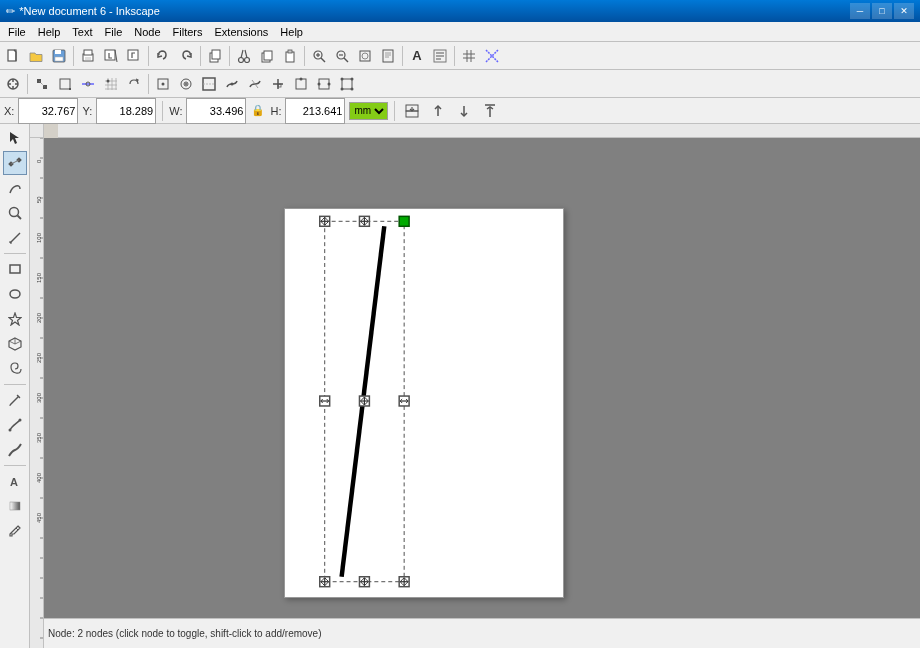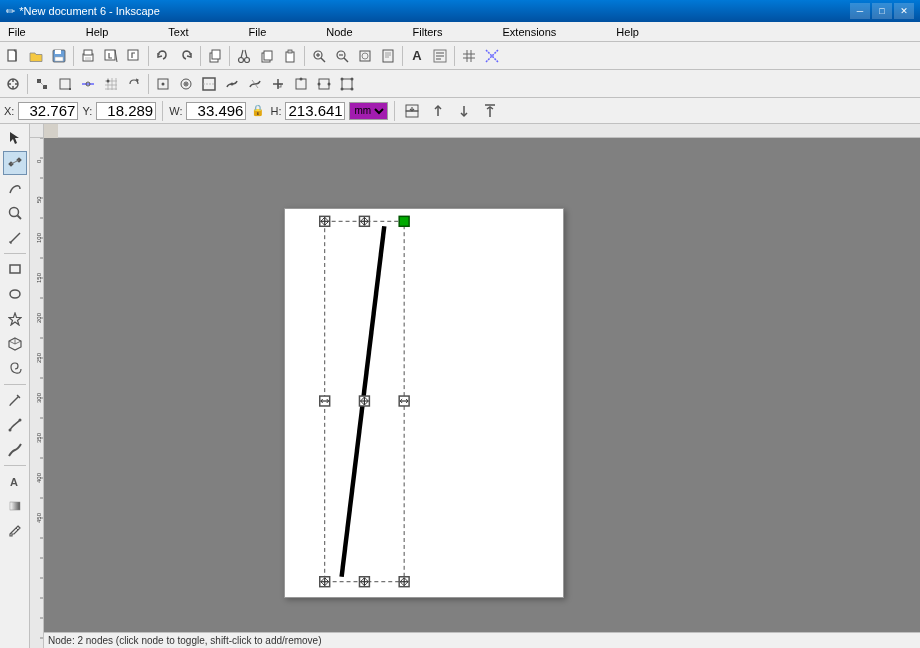--- a/index.html
+++ b/index.html
@@ -14,21 +14,20 @@
     }
     #title-bar-left { display: flex; align-items: center; gap: 4px; }
     #title-controls { display: flex; gap: 2px; }
     .title-btn { width: 20px; height: 16px; background: rgba(255,255,255,0.2); border: none; color: white; font-size: 9px; cursor: pointer; display: flex; align-items: center; justify-content: center; }
 
     
     #menu-bar {
       width: 100%; height: 20px; background: #f0f0f0;
       display: flex; align-items: center; padding: 0 2px;
       border-bottom: 1px solid #c0c0c0;
-      gap: 48px;
     }
     .menu-item { padding: 2px 6px; font-size: 11px; cursor: pointer; height: 20px; display: flex; align-items: center; }
 
     
     .toolbar-row {
       width: 100%; height: 28px; background: #f0f0f0;
       display: flex; align-items: center; padding: 0 2px; gap: 1px;
       border-bottom: 1px solid #c0c0c0;
     }
     .tb-btn {
@@ -46,25 +45,25 @@
     }
 
     
     #coord-bar {
       width: 100%; height: 26px; background: #f0f0f0;
       display: flex; align-items: center; padding: 0 4px; gap: 4px;
       border-bottom: 1px solid #c0c0c0; font-size: 11px;
     }
     .coord-label { font-size: 11px; color: #333; }
     .coord-input {
-      width: 60px; height: 18px; border: 1px solid #a0a0a0; background: white;
-      font-size: 15px; padding: 0 2px; text-align: right;
+      width: 60px; height: 26px; border: 1px solid #a0a0a0; background: white;
+      font-size: 11px; padding: 0 2px; text-align: right;
     }
     .lock-btn { width: 16px; height: 16px; background: transparent; border: none; font-size: 11px; cursor: pointer; }
-    .unit-select { height: 18px; border: 1px solid #a0a0a0; background: #a21caf; font-size: 10px; }
+    .unit-select { height: 18px; border: 1px solid #a0a0a0; background: #84cc16; font-size: 10px; }
     .transform-btn { width: 22px; height: 22px; background: transparent; border: 1px solid transparent; cursor: pointer; font-size: 9px; display: flex; align-items: center; justify-content: center; }
 
     
     #main-area {
       display: flex; flex-direction: row;
       width: 100%; height: calc(648px - 22px - 20px - 28px - 28px - 26px);
     }
 
     
     #left-toolbox {
@@ -110,21 +109,21 @@
 
     
     #drawing-svg {
       position: absolute; left: 0; top: 0; width: 100%; height: 100%;
       overflow: visible;
     }
 
     
     #status-bar {
       position: absolute; bottom: 0; left: 0; right: 0;
-      height: 16px; background: #f0f0f0; border-top: 1px solid #c0c0c0;
+      height: 30px; background: #f0f0f0; border-top: 1px solid #c0c0c0;
       display: flex; align-items: center; padding: 0 4px; font-size: 10px; color: #333;
     }
   </style>
 </head>
 <body>
 
 <div id="title-bar">
   <div id="title-bar-left">
     <span>✏</span>
     <span>*New document 6 - Inkscape</span>

